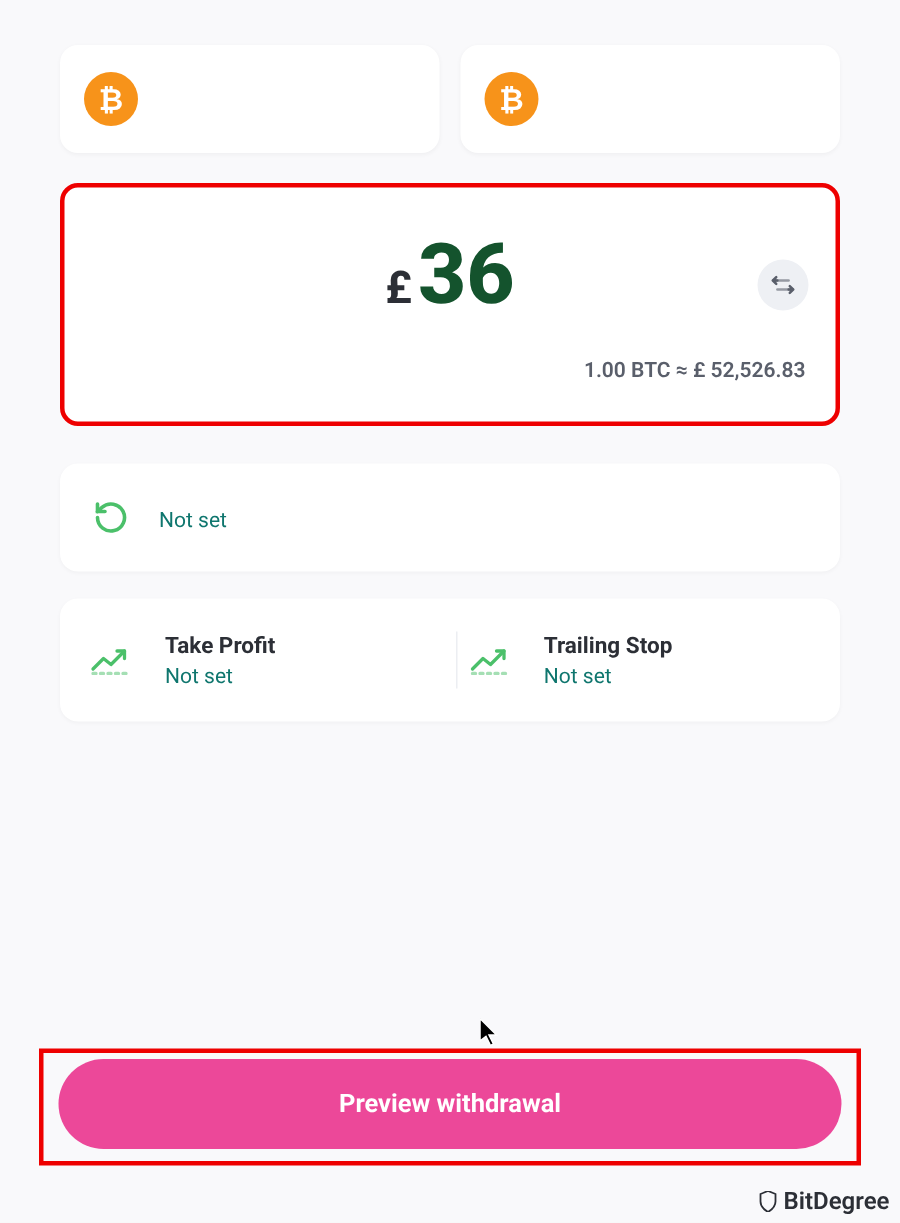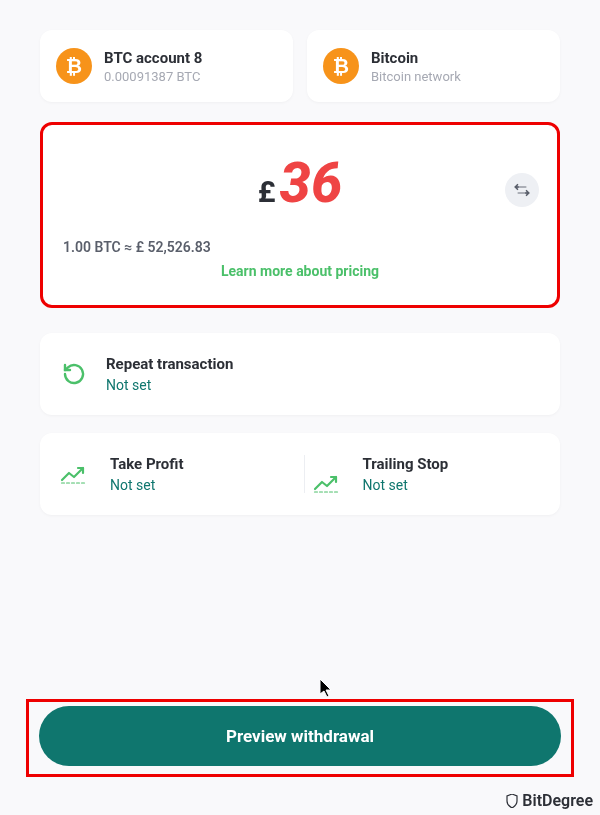--- a/index.html
+++ b/index.html
@@ -64,41 +64,40 @@
       gap: 4px;
     }
     .currency-symbol {
       font-size: 30px;
       font-weight: 700;
       color: #2c2f36;
     }
     .amount-value {
       font-size: 56px;
       font-weight: 800;
-      color: #ef4444;
+      color: #14532d;
       line-height: 1;
-      font-style: italic;
     }
     .swap-btn {
       position: absolute;
       right: 18px;
       top: 48px;
       width: 34px;
       height: 34px;
       border-radius: 50%;
       background: #eef0f4;
       display: flex;
       align-items: center;
       justify-content: center;
       cursor: pointer;
       font-size: 16px;
       color: #5a5f6b;
     }
     .rate-text {
-      text-align: left;
+      text-align: right;
       margin-top: 28px;
       font-size: 14px;
       color: #5a5f6b;
       font-weight: 600;
     }
     .learn-more {
       text-align: center;
       margin-top: 8px;
       font-size: 14px;
       font-weight: 700;
@@ -140,40 +139,39 @@
       display: flex;
       align-items: center;
       gap: 24px;
     }
     .split-half:first-child {
       border-right: 1px solid #eceef2;
       padding-right: 16px;
     }
     .split-half:last-child {
       padding-left: 8px;
-      align-items: flex-end;
     }
     .trend-icon {
       width: 26px;
       height: 20px;
       color: #4bc06a;
       flex-shrink: 0;
     }
     
     .preview-wrapper {
       position: absolute;
       bottom: 38px;
       left: 26px;
       right: 26px;
       border: 3px solid #ee0000;
       padding: 4px 10px 8px;
     }
     .preview-btn {
       width: 100%;
-      background: #0f766e;
+      background: #ec4899;
       color: #fff;
       border: none;
       border-radius: 40px;
       padding: 20px;
       font-size: 17px;
       font-weight: 700;
       cursor: pointer;
     }
     .cursor {
       position: absolute;
@@ -199,60 +197,50 @@
       height: 14px;
     }
   </style>
 </head>
 <body>
 
 <div class="container">
   <div class="top-row">
     <div class="card account-card">
       <div class="btc-icon">₿</div>
-      <div class="account-info">
-        <div class="account-title">BTC account 8</div>
-        <div class="account-sub">0.00091387 BTC</div>
-      </div>
     </div>
     <div class="card account-card">
       <div class="btc-icon">₿</div>
-      <div class="account-info">
-        <div class="account-title">Bitcoin</div>
-        <div class="account-sub">Bitcoin network</div>
-      </div>
     </div>
   </div>
 
   <div class="amount-card">
     <div class="amount-display">
       <span class="currency-symbol">£</span>
       <span class="amount-value">36</span>
     </div>
     <div class="swap-btn">
       <svg width="18" height="18" viewBox="0 0 24 24" fill="none" stroke="currentColor" stroke-width="2.2" stroke-linecap="round" stroke-linejoin="round">
         <path d="M7 8 L3 8 M3 8 L6 5 M3 8 L6 11"></path>
         <path d="M17 16 L21 16 M21 16 L18 13 M21 16 L18 19"></path>
         <path d="M3 8 L17 8" opacity="0.6"></path>
         <path d="M21 16 L7 16" opacity="0.6"></path>
       </svg>
     </div>
     <div class="rate-text">1.00 BTC ≈ £ 52,526.83</div>
-    <div class="learn-more">Learn more about pricing</div>
   </div>
 
   <div class="option-card">
     <div class="option-icon">
       <svg width="24" height="24" viewBox="0 0 24 24" fill="none" stroke="currentColor" stroke-width="2.4" stroke-linecap="round">
         <path d="M3 12 a9 9 0 1 0 3 -6.7 L3 8"></path>
         <path d="M3 3 L3 8 L8 8"></path>
       </svg>
     </div>
     <div>
-      <div class="option-title">Repeat transaction</div>
       <div class="option-sub">Not set</div>
     </div>
   </div>
 
   <div class="split-card">
     <div class="split-half">
       <div class="trend-icon">
         <svg width="26" height="20" viewBox="0 0 26 20" fill="none" stroke="currentColor" stroke-width="2.2" stroke-linecap="round" stroke-linejoin="round">
           <path d="M2 16 L9 9 L14 13 L23 4"></path>
           <path d="M18 4 L23 4 L23 9"></path>

